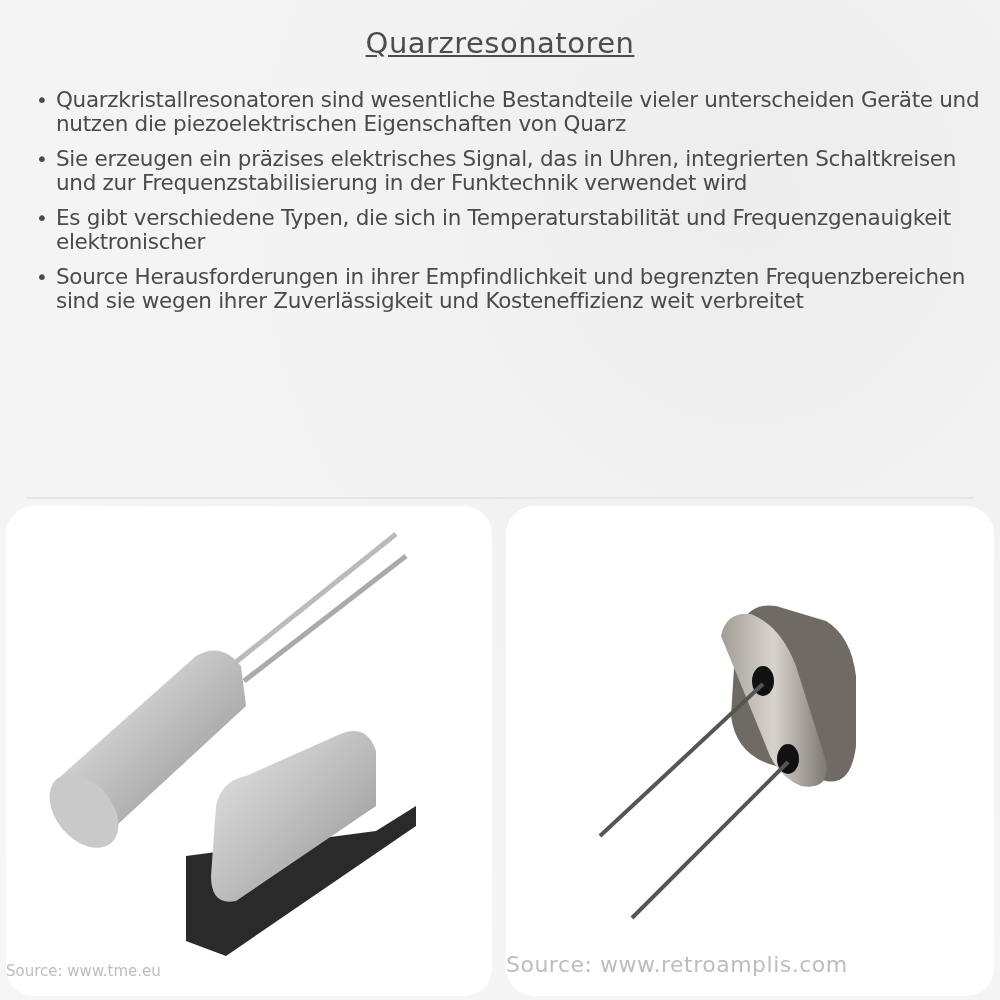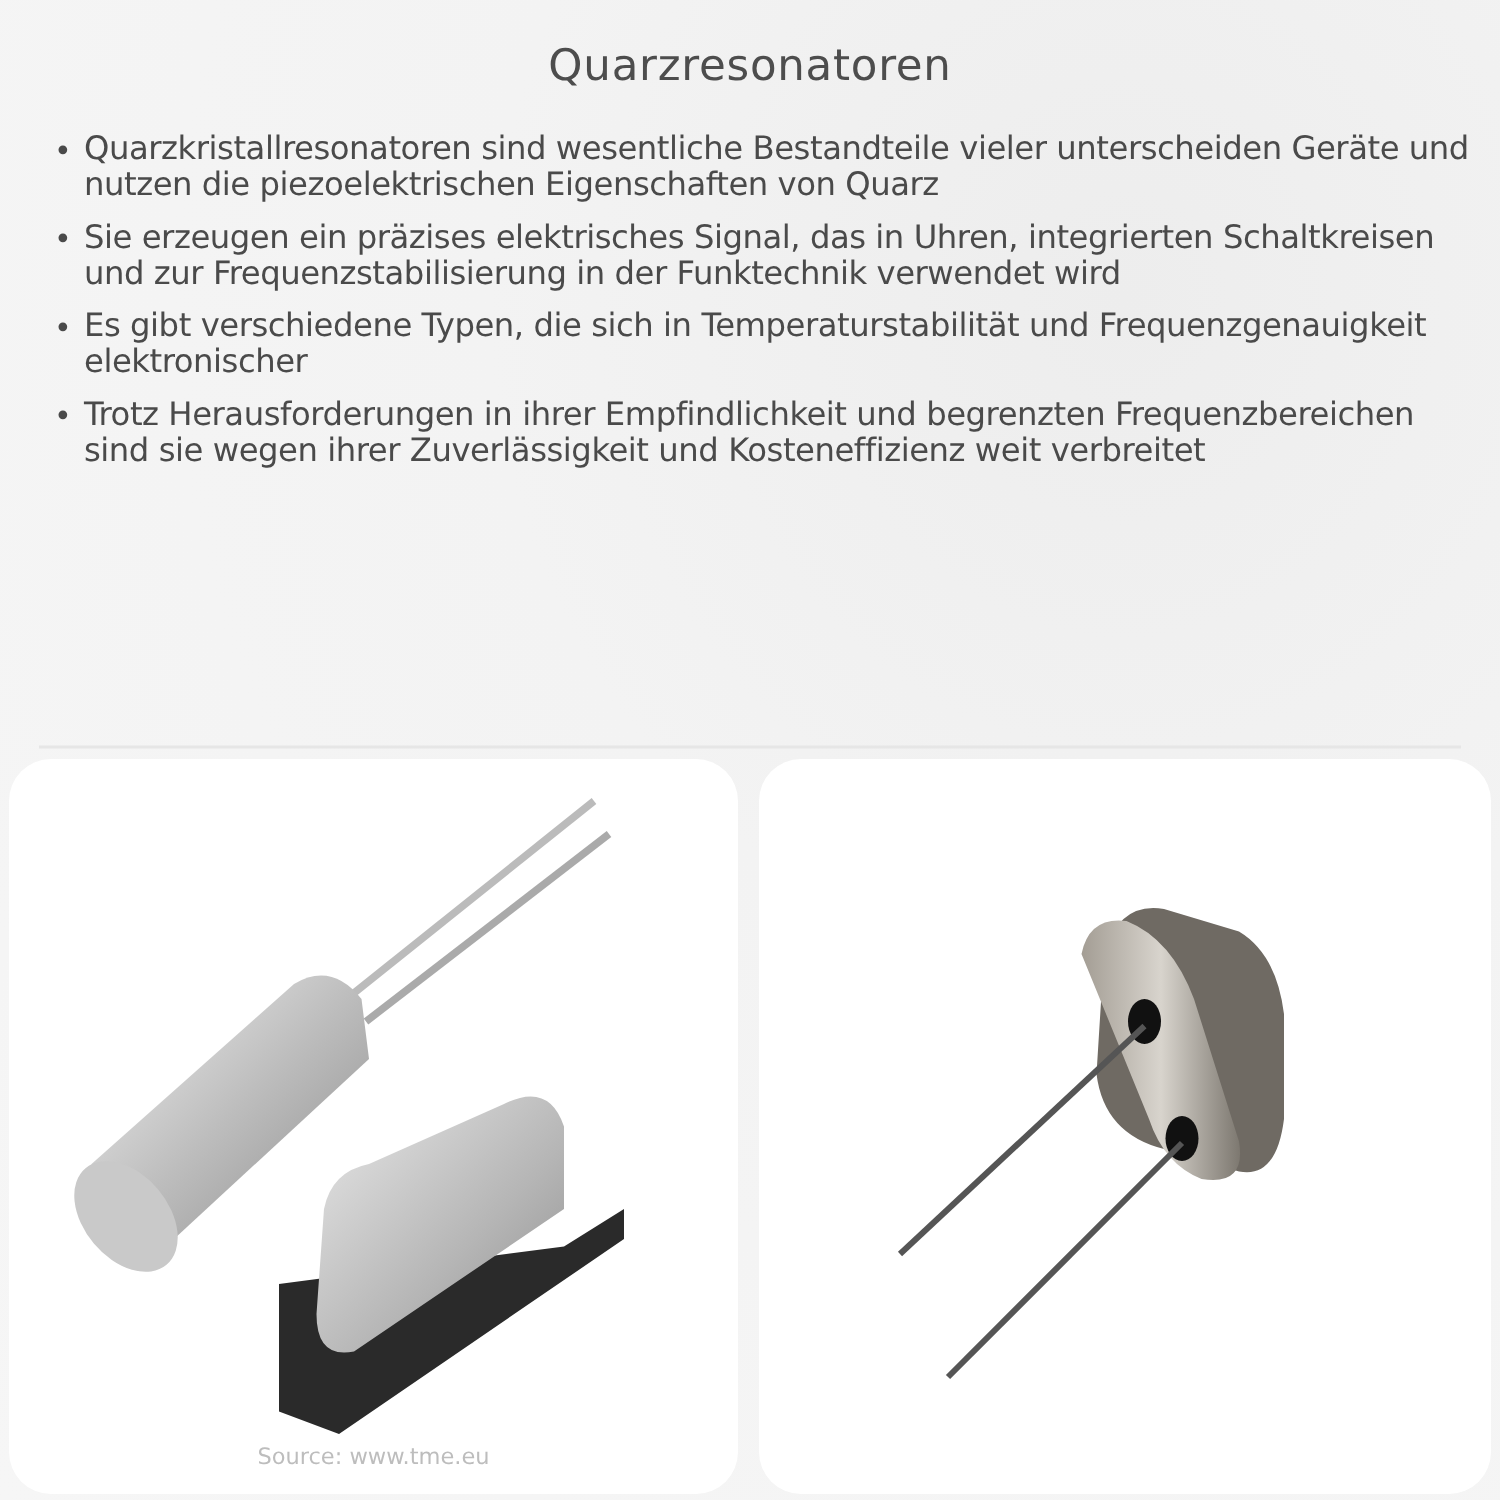--- a/index.html
+++ b/index.html
@@ -5,21 +5,21 @@
   * { box-sizing: border-box; margin: 0; padding: 0; }
   html, body { width: 1000px; height: 1000px; overflow: hidden; }
   body {
     background: radial-gradient(ellipse at 75% 20%, #ededed 0%, #f3f3f3 40%, #f6f6f6 100%);
     font-family: "DejaVu Sans", sans-serif;
     color: #4a4a4a;
     position: relative;
   }
   .title {
     position: absolute; top: 26px; left: 0; width: 1000px;
-    text-align: center; font-size: 29px; color: #4d4d4d; letter-spacing: 0.5px;
+    text-align: center; font-size: 29px; color: #4d4d4d; letter-spacing: 0.5px; text-decoration: underline;
   }
   .bullets {
     position: absolute; top: 88px; left: 34px; width: 950px; list-style: none;
   }
   .bullets li {
     position: relative; padding-left: 22px;
     font-size: 21.5px; line-height: 24px; color: #4a4a4a; margin-bottom: 11px;
     letter-spacing: -0.3px;
   }
   .bullets li .dot {
@@ -27,36 +27,36 @@
   }
   .divider {
     position: absolute; top: 497px; left: 26px; width: 948px; height: 2px; background: #e6e6e6;
   }
   .card {
     position: absolute; top: 506px; height: 490px; background: #ffffff; border-radius: 28px;
   }
   .card.left { left: 6px; width: 486px; }
   .card.right { left: 506px; width: 488px; }
   .source {
-    position: absolute; width: 100%; text-align: center; color: #bdbdbd;
+    position: absolute; width: 100%; color: #bdbdbd;
   }
   .card.left .source { top: 456px; font-size: 15px; }
   .card.right .source { top: 446px; font-size: 22px; letter-spacing: 0.5px; }
   svg { position: absolute; left: 0; top: 0; }
 </style>
 </head>
 <body>
 
 <div class="title">Quarzresonatoren</div>
 
 <ul class="bullets">
   <li><span class="dot">•</span><span>Quarzkristallresonatoren sind wesentliche Bestandteile vieler unterscheiden Geräte und nutzen die piezoelektrischen Eigenschaften von Quarz</span></li>
   <li><span class="dot">•</span><span>Sie erzeugen ein präzises elektrisches Signal, das in Uhren, integrierten Schaltkreisen und zur Frequenzstabilisierung in der Funktechnik verwendet wird</span></li>
   <li><span class="dot">•</span><span>Es gibt verschiedene Typen, die sich in Temperaturstabilität und Frequenzgenauigkeit elektronischer</span></li>
-  <li><span class="dot">•</span><span>Trotz Herausforderungen in ihrer Empfindlichkeit und begrenzten Frequenzbereichen sind sie wegen ihrer Zuverlässigkeit und Kosteneffizienz weit verbreitet</span></li>
+  <li><span class="dot">•</span><span>Source Herausforderungen in ihrer Empfindlichkeit und begrenzten Frequenzbereichen sind sie wegen ihrer Zuverlässigkeit und Kosteneffizienz weit verbreitet</span></li>
 </ul>
 
 <div class="divider"></div>
 
 <div class="card left">
   <svg width="486" height="490" aria-label="Cylindrical and SMD quartz crystal resonators">
     <defs>
       <linearGradient id="cyl" x1="0" y1="0" x2="1" y2="1">
         <stop offset="0" stop-color="#f2f2f2"></stop>
           <stop offset="0.5" stop-color="#bdbdbd"></stop>
@@ -87,13 +87,14 @@
           <stop offset="1" stop-color="#7d7870"></stop>
       </linearGradient>
     </defs>
     <path d="M230 130 Q240 95 270 100 L320 115 Q345 130 350 170 L350 240 Q345 280 320 275 L270 260 Q230 250 225 210 Z" fill="#6f6a63"></path>
     <path d="M215 130 Q220 105 245 108 Q275 120 290 160 L320 255 Q325 285 295 280 Q270 270 260 240 Z" fill="url(#hc)"></path>
     <ellipse cx="257" cy="175" rx="11" ry="15" fill="#111"></ellipse>
     <ellipse cx="282" cy="253" rx="11" ry="15" fill="#111"></ellipse>
     <line x1="257" y1="178" x2="94" y2="330" stroke="#555" stroke-width="4"></line>
     <line x1="282" y1="256" x2="126" y2="412" stroke="#555" stroke-width="4"></line>
   </svg>
+  <div class="source">Source: www.retroamplis.com</div>
 </div>
 
 </body></html>

